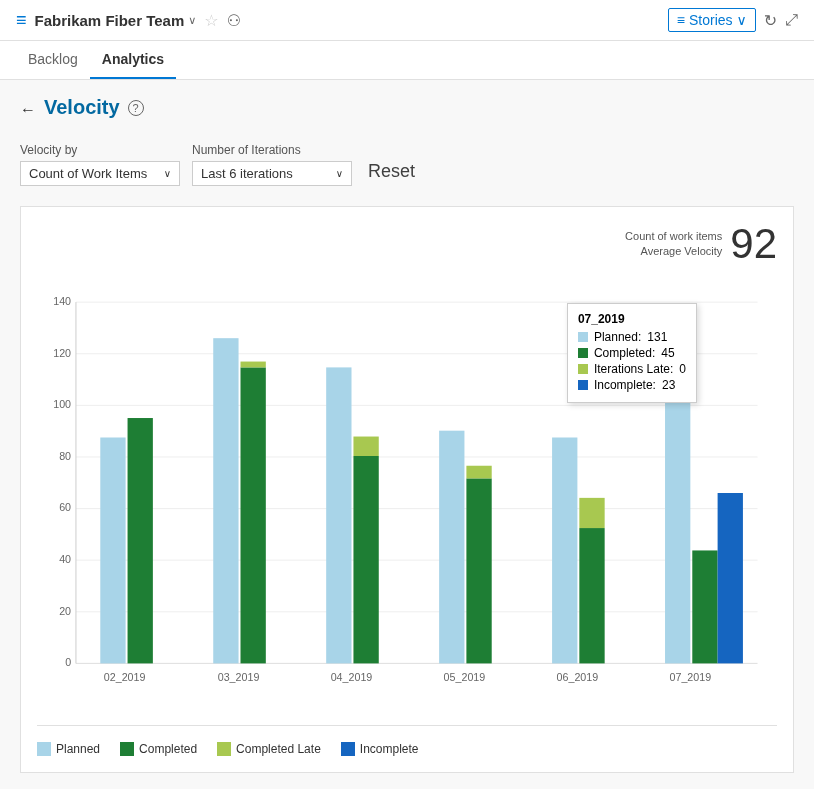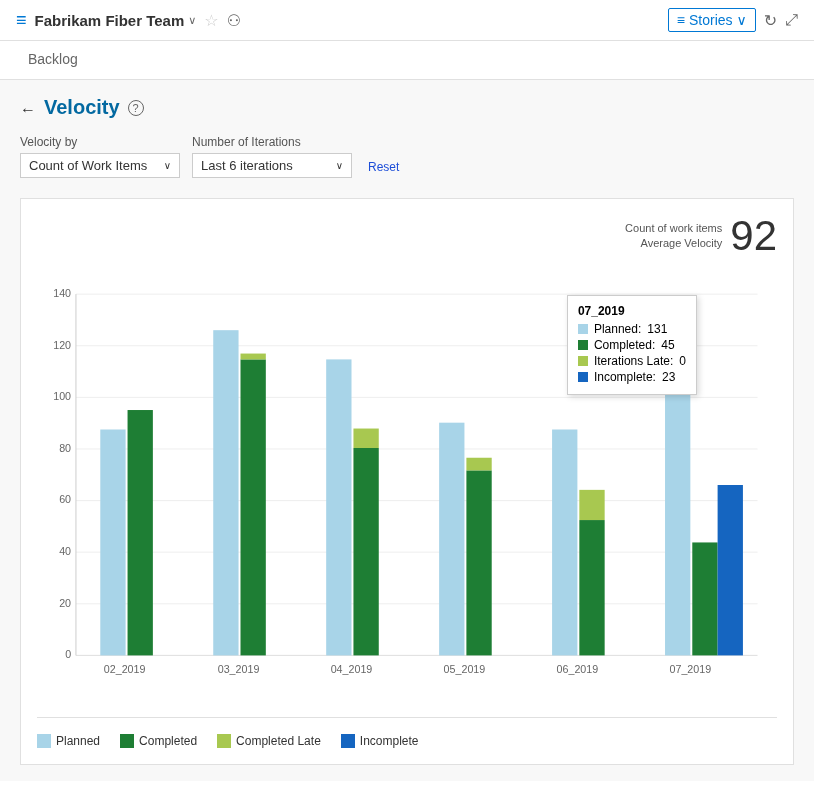--- a/index.html
+++ b/index.html
@@ -19,25 +19,25 @@
     .nav-tab { padding: 10px 12px; font-size: 14px; color: #666; cursor: pointer; border-bottom: 2px solid transparent; }
     .nav-tab.active { color: #333; font-weight: 600; border-bottom: 2px solid #0078d4; }
 
     .content { padding: 16px 20px; background: #f8f8f8; min-height: 700px; }
     .page-title-row { display: flex; align-items: center; gap: 8px; margin-bottom: 16px; }
     .back-arrow { font-size: 16px; color: #333; cursor: pointer; }
     .page-title { font-size: 20px; font-weight: 600; color: #0369a1; }
     .help-icon { width: 16px; height: 16px; border-radius: 50%; border: 1px solid #666; display: flex; align-items: center; justify-content: center; font-size: 11px; color: #666; cursor: pointer; }
 
     .filters { display: flex; align-items: flex-end; gap: 12px; margin-bottom: 20px; }
-    .filter-group { display: flex; flex-direction: column; gap: 4px; }
+    .filter-group { display: flex; flex-direction: column; gap: 4px; margin-top: 8px; }
     .filter-label { font-size: 12px; color: #555; }
     .filter-select { display: flex; align-items: center; gap: 6px; border: 1px solid #ccc; padding: 4px 8px; background: #fff; font-size: 13px; color: #333; cursor: pointer; min-width: 160px; }
     .filter-select .chevron { font-size: 10px; margin-left: auto; }
-    .reset-btn { background: none; border: none; color: #1d4ed8; font-size: 12px; cursor: pointer; padding: 4px; }
+    .reset-btn { background: none; border: none; color: #404040; font-size: 18px; cursor: pointer; padding: 4px; }
 
     .chart-area { background: #fff; border: 1px solid #e0e0e0; padding: 16px; position: relative; }
     .chart-header { display: flex; justify-content: flex-end; align-items: flex-start; margin-bottom: 8px; }
     .velocity-summary { text-align: right; display: flex; align-items: center; gap: 8px; }
     .velocity-label { font-size: 11px; color: #555; text-align: right; line-height: 1.4; }
     .velocity-number { font-size: 42px; font-weight: 300; color: #333; line-height: 1; }
 
     .chart-container { position: relative; height: 440px; }
     svg.chart-svg { width: 100%; height: 100%; }
 
@@ -65,20 +65,21 @@
       <span>Stories</span>
       <span>∨</span>
     </div>
     <span class="refresh-icon">↻</span>
     <span class="expand-icon">⤢</span>
   </div>
 </div>
 
 <div class="nav-tabs">
   <div class="nav-tab">Backlog</div>
+  <div class="nav-tab active">Analytics</div>
 </div>
 
 <div class="content">
 
   <div class="page-title-row">
     <span class="back-arrow">←</span>
     <span class="page-title">Velocity</span>
     <div class="help-icon">?</div>
   </div>
 

